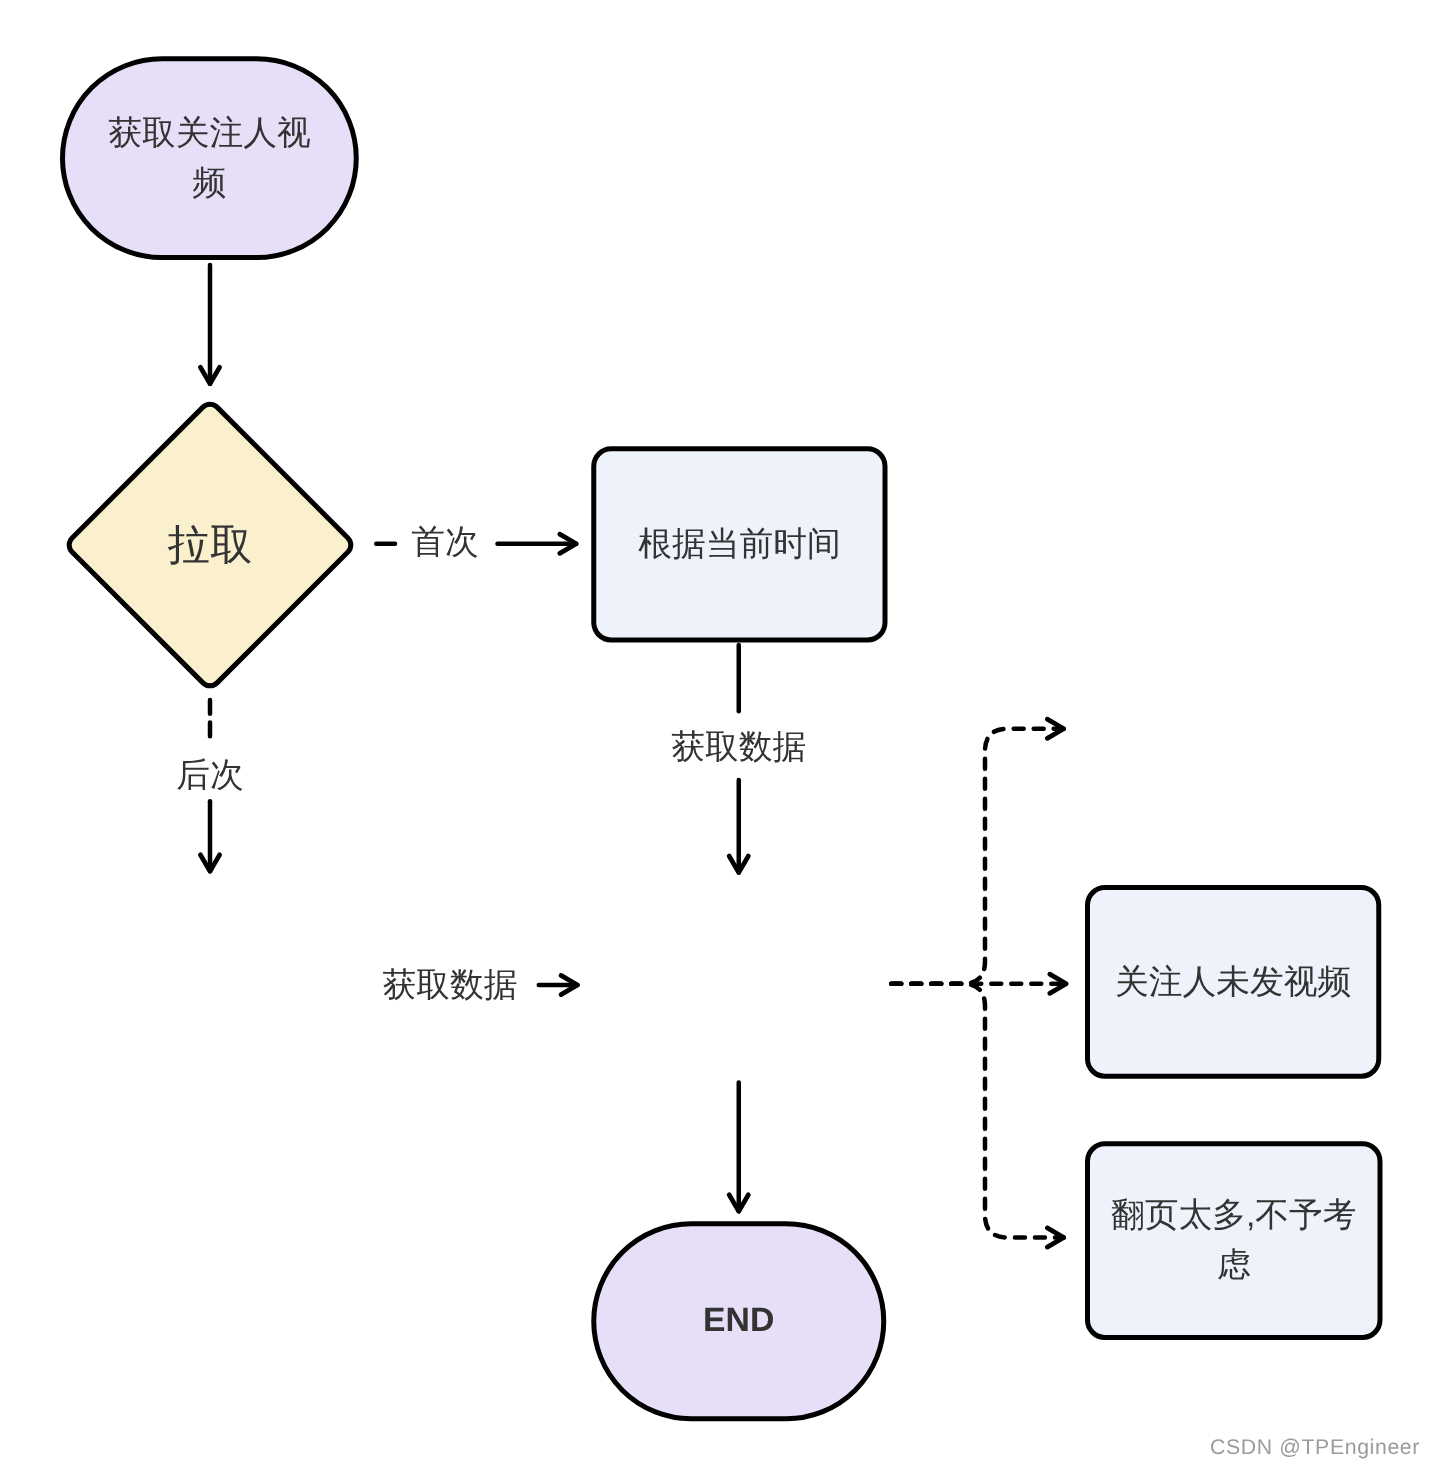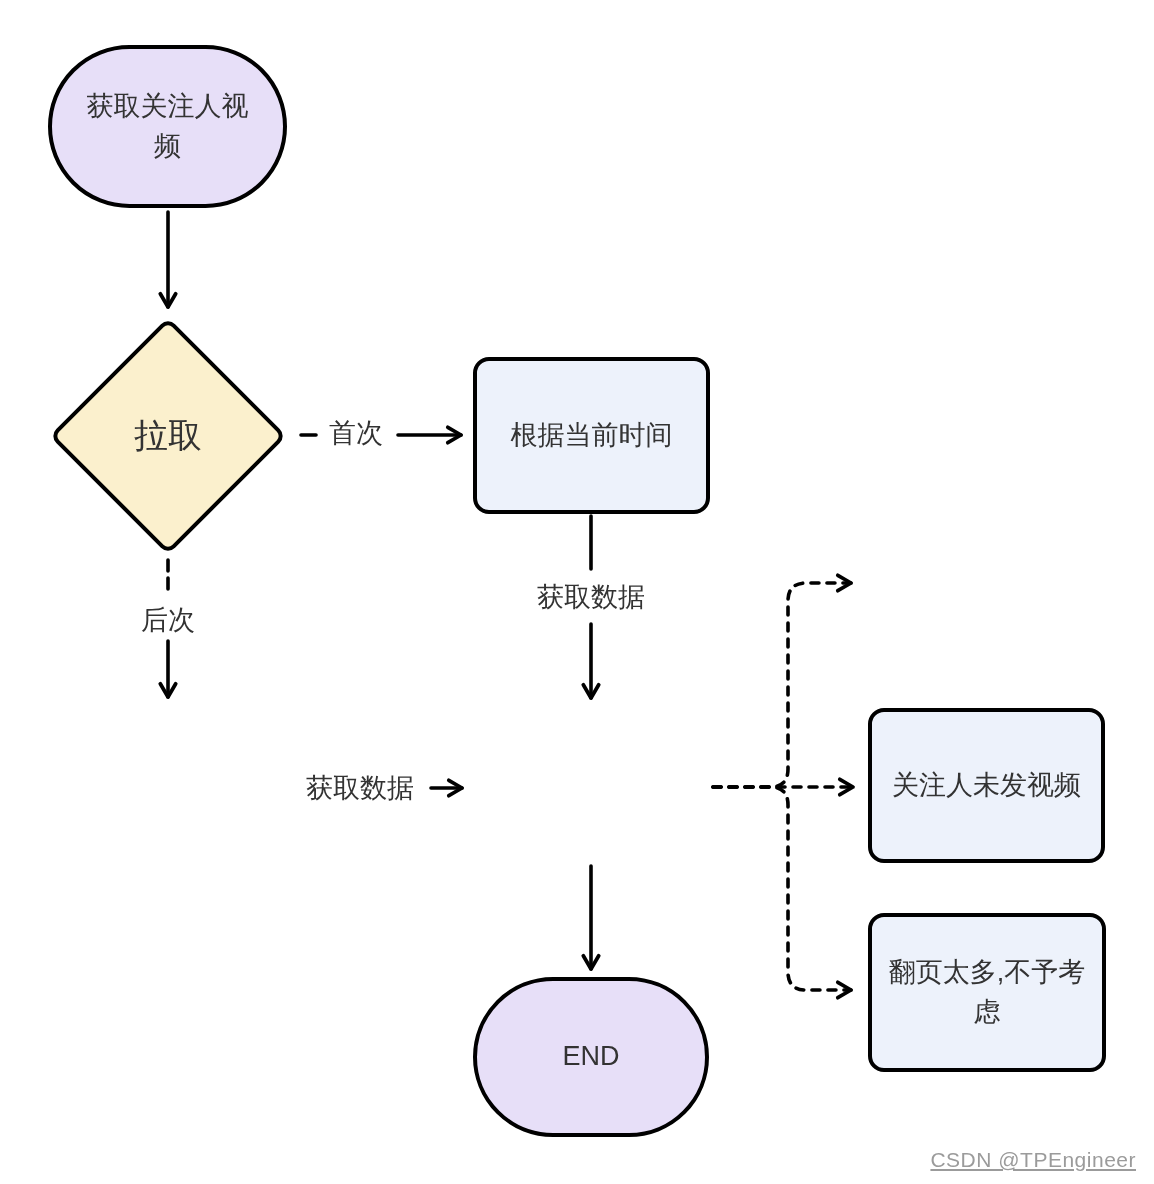--- a/index.html
+++ b/index.html
@@ -87,27 +87,26 @@
     font-size: 27px;
     padding: 1px 5px;
     white-space: nowrap;
     font-family: Liberation Serif, serif;
   }
   .watermark {
     position: absolute;
     right: 18px;
     top: 1148px;
     color: var(--watermark, #9B9B9B);
-    font-size: 21px;
+    font-size: 17px;
     letter-spacing: 0.5px;
-    text-decoration: underline;
   }
   
   .n-start  { left: 48px;  top: 45px;  width: 239px; height: 163px; padding: 0 30px; }
-  .n-end    { left: 473px; top: 977px; width: 236px; height: 160px; border-radius: 80px; }
+  .n-end    { left: 473px; top: 977px; width: 236px; height: 160px; border-radius: 80px; font-weight: bold; }
   .n-bycur  { left: 473px; top: 357px; width: 237px; height: 157px; }
   .n-bylast { left: 50px;  top: 707px; width: 237px; height: 156px; }
   .n-empty  { left: 473px; top: 707px; width: 237px; height: 156px; }
   .n-nofol  { left: 868px; top: 503px; width: 237px; height: 156px; }
   .n-novid  { left: 868px; top: 708px; width: 237px; height: 155px; }
   .n-pages  { left: 868px; top: 913px; width: 238px; height: 159px; align-items: center; }
 </style>
 </head>
 <body>
 

